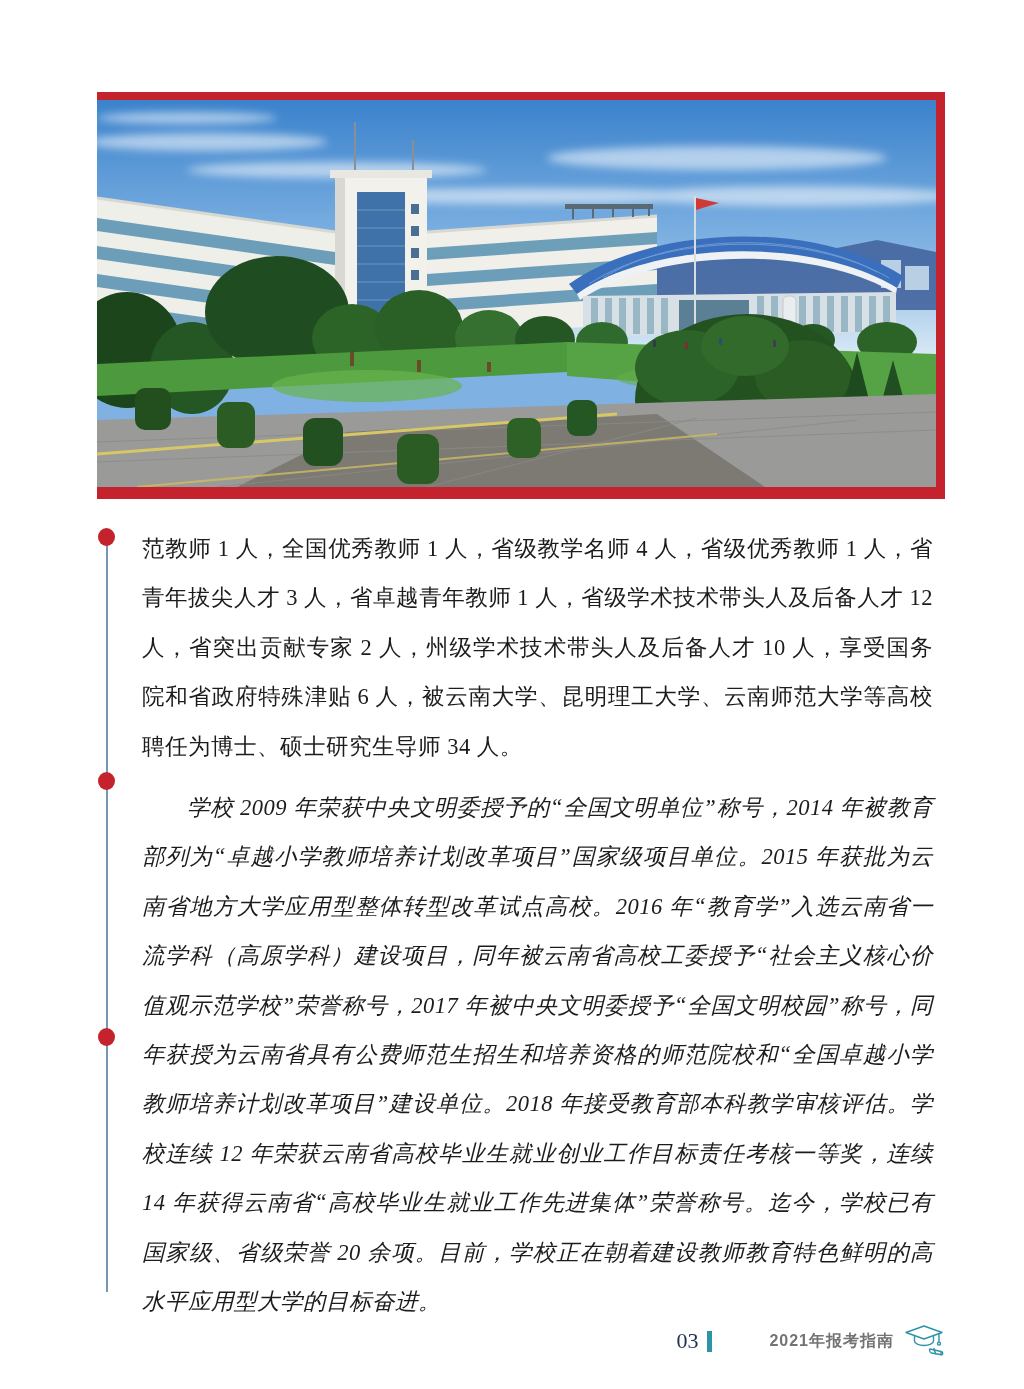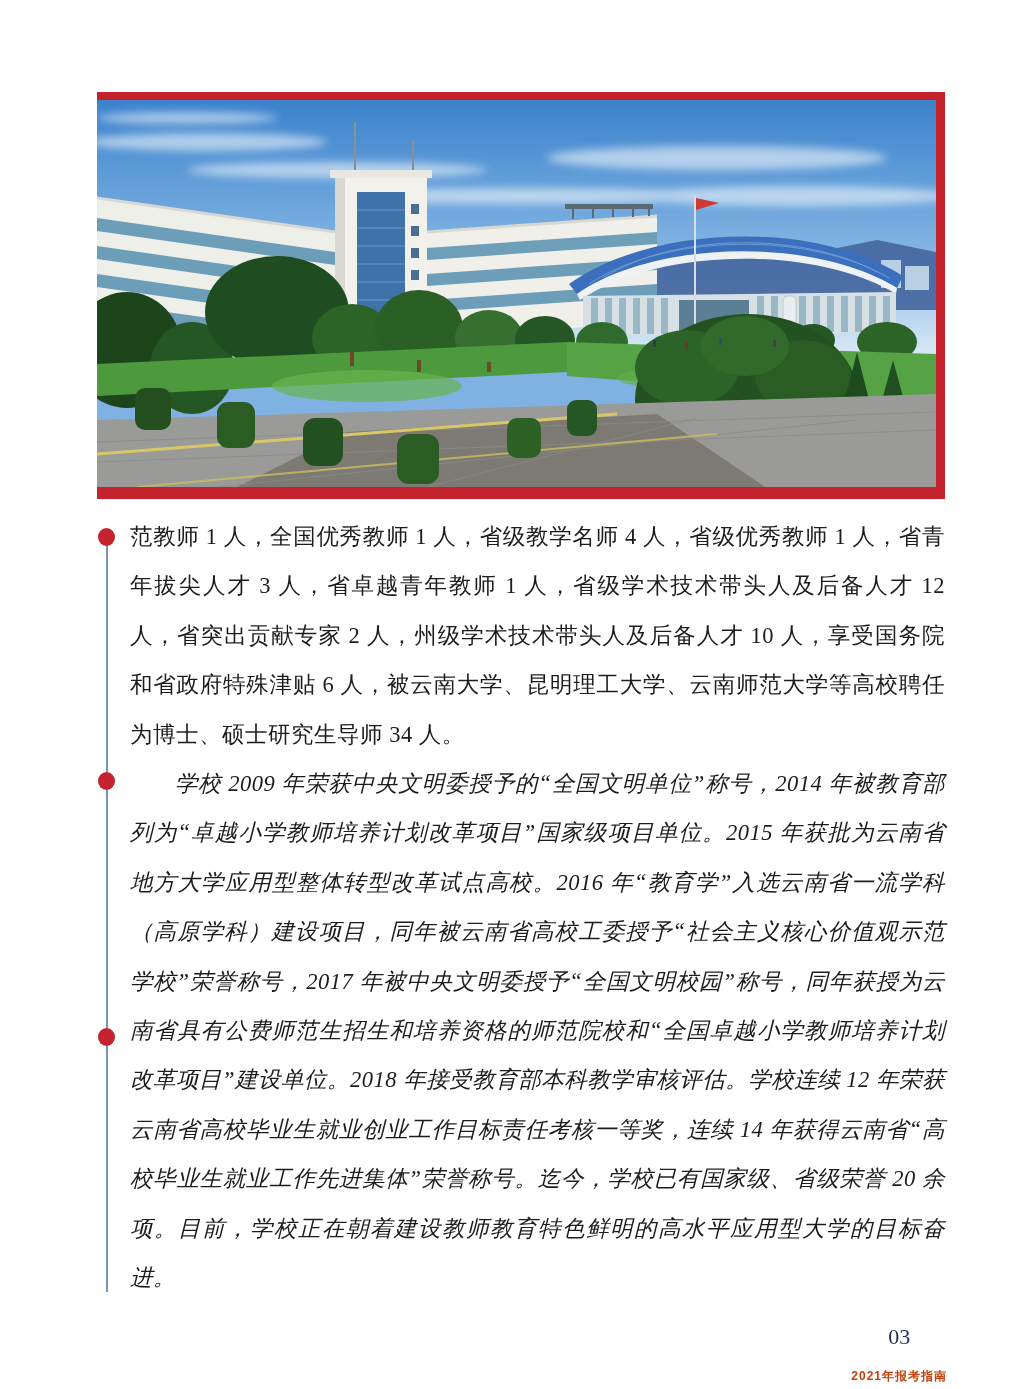--- a/index.html
+++ b/index.html
@@ -22,49 +22,50 @@
     overflow:hidden;background:#7fb2e2;
   }
   .photo svg{display:block;width:100%;height:100%;}
 
   
   .article{
     position:absolute;left:130px;top:512px;width:815px;
     font-size:22.5px;line-height:49.4px;color:#1c1c1c;
     text-align:justify;letter-spacing:0.5px;
   }
-  .article p{margin:0;}
+  .article p{margin:12px;}
   .article p.indent{text-indent:2em;font-style:italic;}
 
   
   .timeline-line{
     position:absolute;left:106px;top:537px;width:2px;height:755px;
     background:#7796b3;
   }
   .timeline-dot{
     position:absolute;left:98px;width:17px;height:18px;border-radius:50%;
     background:#c4232e;
   }
   .dot-1{top:528px;}
   .dot-2{top:772px;}
   .dot-3{top:1028px;}
 
   
   .footer{
     position:absolute;top:1324px;right:77px;height:34px;
-    display:flex;align-items:center;gap:9px;flex-direction:column;
+    display:flex;align-items:center;gap:9px;
   }
   .page-num{
     font-size:22px;color:#1d3050;
     font-family:"Liberation Serif","DejaVu Serif",serif;
   }
   .footer-sep{width:5px;height:21px;background:#2d93a8;}
   .guide-title{
-    font-size:12px;color:#c2410c;font-weight:bold;letter-spacing:1px;
+    font-size:16px;color:#737373;font-weight:bold;letter-spacing:1px;
     font-family:"Liberation Sans","DejaVu Sans",sans-serif;
+    margin-left:48px;
   }
   .cap-icon{display:block;}
 </style>
 </head>
 <body>
 
 <div class="page">
 
   <div class="photo-frame">
     <div class="photo">

